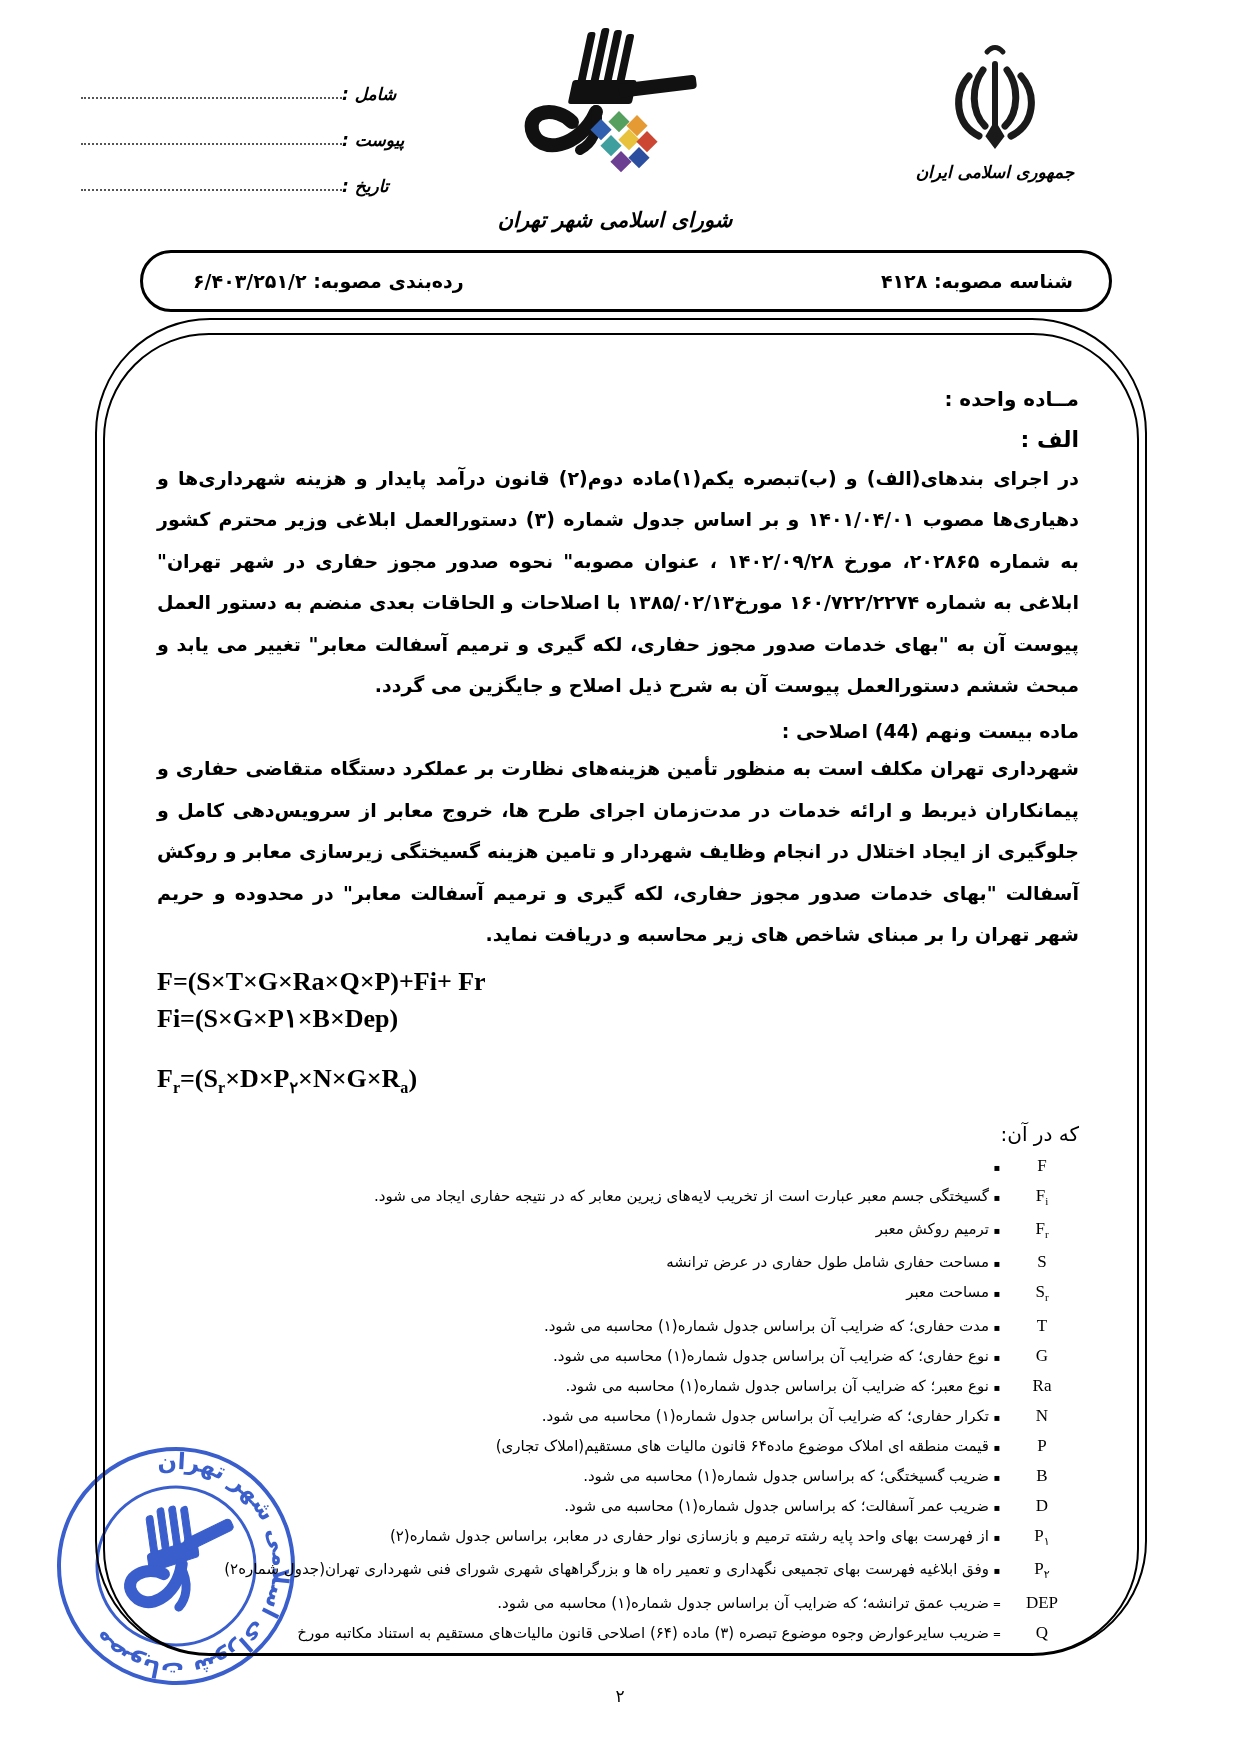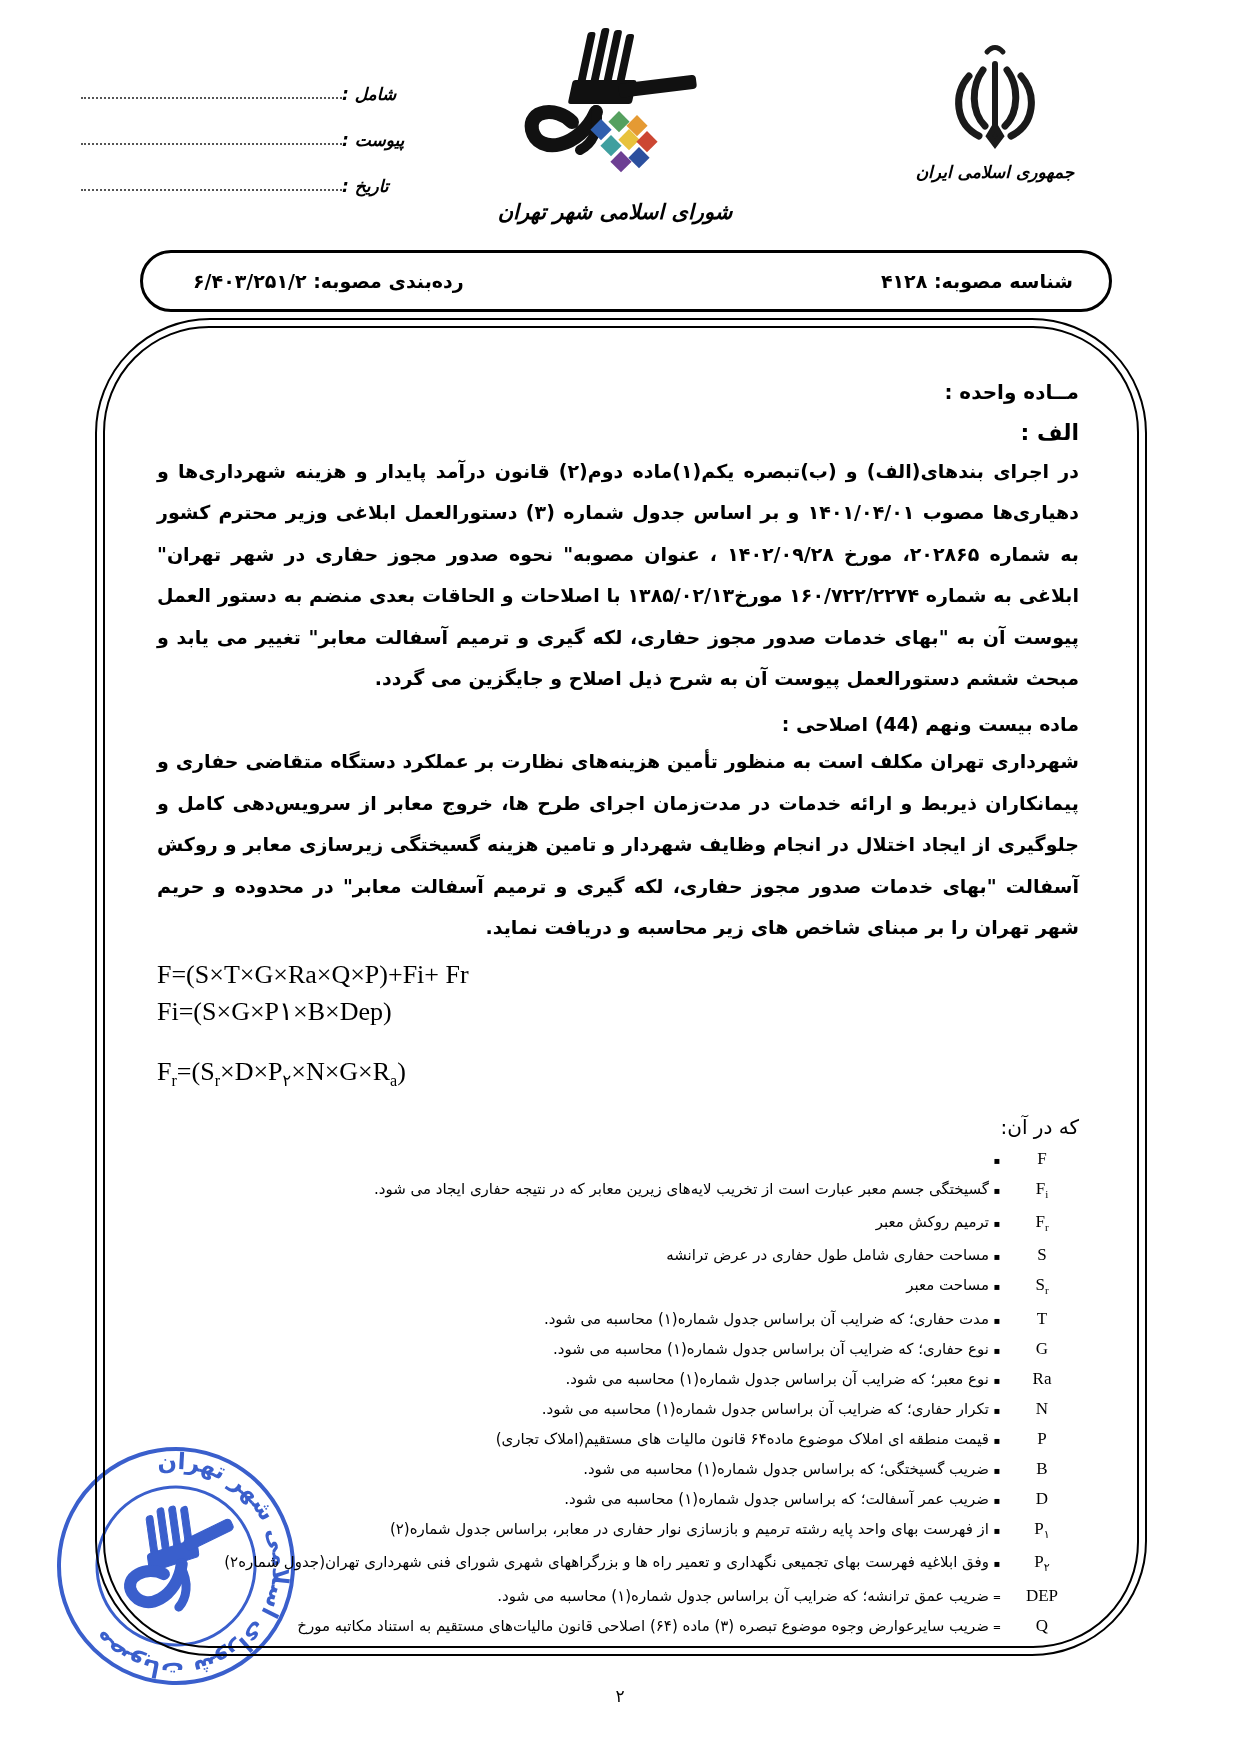--- a/index.html
+++ b/index.html
@@ -7,47 +7,48 @@
     position:relative;width:1240px;height:1754px;background:#ffffff;
     margin:0 auto;overflow:hidden;color:#000;
     font-family:"DejaVu Sans",sans-serif;
   }
   
   .lh-fields{position:absolute;left:75px;top:58px;width:345px;}
   .lh-row{display:flex;direction:rtl;align-items:flex-end;height:46px;}
   .lh-label{font-weight:bold;font-style:italic;font-size:17px;min-width:78px;text-align:left;white-space:nowrap;}
   .lh-line{flex:1;border-bottom:2px dotted #555;margin-bottom:5px;margin-left:6px;}
   .council-logo{position:absolute;left:445px;top:26px;width:340px;text-align:center;}
-  .council-name{font-weight:bold;font-style:italic;font-size:21px;margin-top:12px;}
+  .council-name{font-weight:bold;font-style:italic;font-size:21px;margin-top:20px;}
   .iran-emblem{position:absolute;left:880px;top:40px;width:230px;text-align:center;}
   .country-name{font-weight:bold;font-style:italic;font-size:17px;margin-top:6px;}
   
   .approval-bar{
     position:absolute;left:140px;top:250px;width:972px;height:62px;
     border:3px solid #000;border-radius:34px;box-sizing:border-box;
     display:flex;direction:rtl;justify-content:space-between;align-items:center;
     padding:0 36px 0 50px;font-size:19px;font-weight:bold;
   }
   
   .main-box{
     position:absolute;left:95px;top:318px;width:1052px;height:1338px;
     border:2px solid #000;border-radius:115px;padding:6px;box-sizing:border-box;
     background:transparent;
   }
   .main-box-inner{
     width:100%;height:100%;border:2px solid #000;border-radius:106px;
     box-sizing:border-box;direction:rtl;overflow:hidden;
     padding:44px 58px 16px 52px;
+    margin-top:7px;
   }
   .h-single{font-size:20px;font-weight:bold;margin:8px 0 0;}
   .h-alef{font-size:22px;font-weight:bold;margin:16px 0 4px;}
   .body-par{font-size:19px;font-weight:bold;line-height:2.18;text-align:justify;text-align-last:right;margin:6px 0 0;}
   .h-art29{font-size:19px;font-weight:bold;margin:14px 0 2px;}
   .formulas{direction:ltr;text-align:left;font-family:"Liberation Serif","DejaVu Serif",serif;font-size:26px;margin-top:12px;}
-  .formula{margin:6px 0;}
+  .formula{margin:6px 0;font-weight:bold;}
   .formula.gap{margin-top:30px;}
   .formula sub{font-size:0.62em;}
   .where-intro{font-size:20px;font-weight:normal;margin:24px 0 6px;}
   .defs{font-size:15px;}
   .def-row{display:flex;direction:rtl;align-items:baseline;line-height:28px;}
   .def-sym{flex:0 0 74px;direction:ltr;text-align:center;font-family:"Liberation Serif","DejaVu Serif",serif;font-size:17px;}
   .def-sym sub{font-size:0.65em;}
   .def-marker{flex:0 0 16px;text-align:center;font-size:10px;}
   .def-text{flex:1;text-align:right;}
   .def-extra{direction:rtl;text-align:justify;text-align-last:left;line-height:28px;margin:0;}

